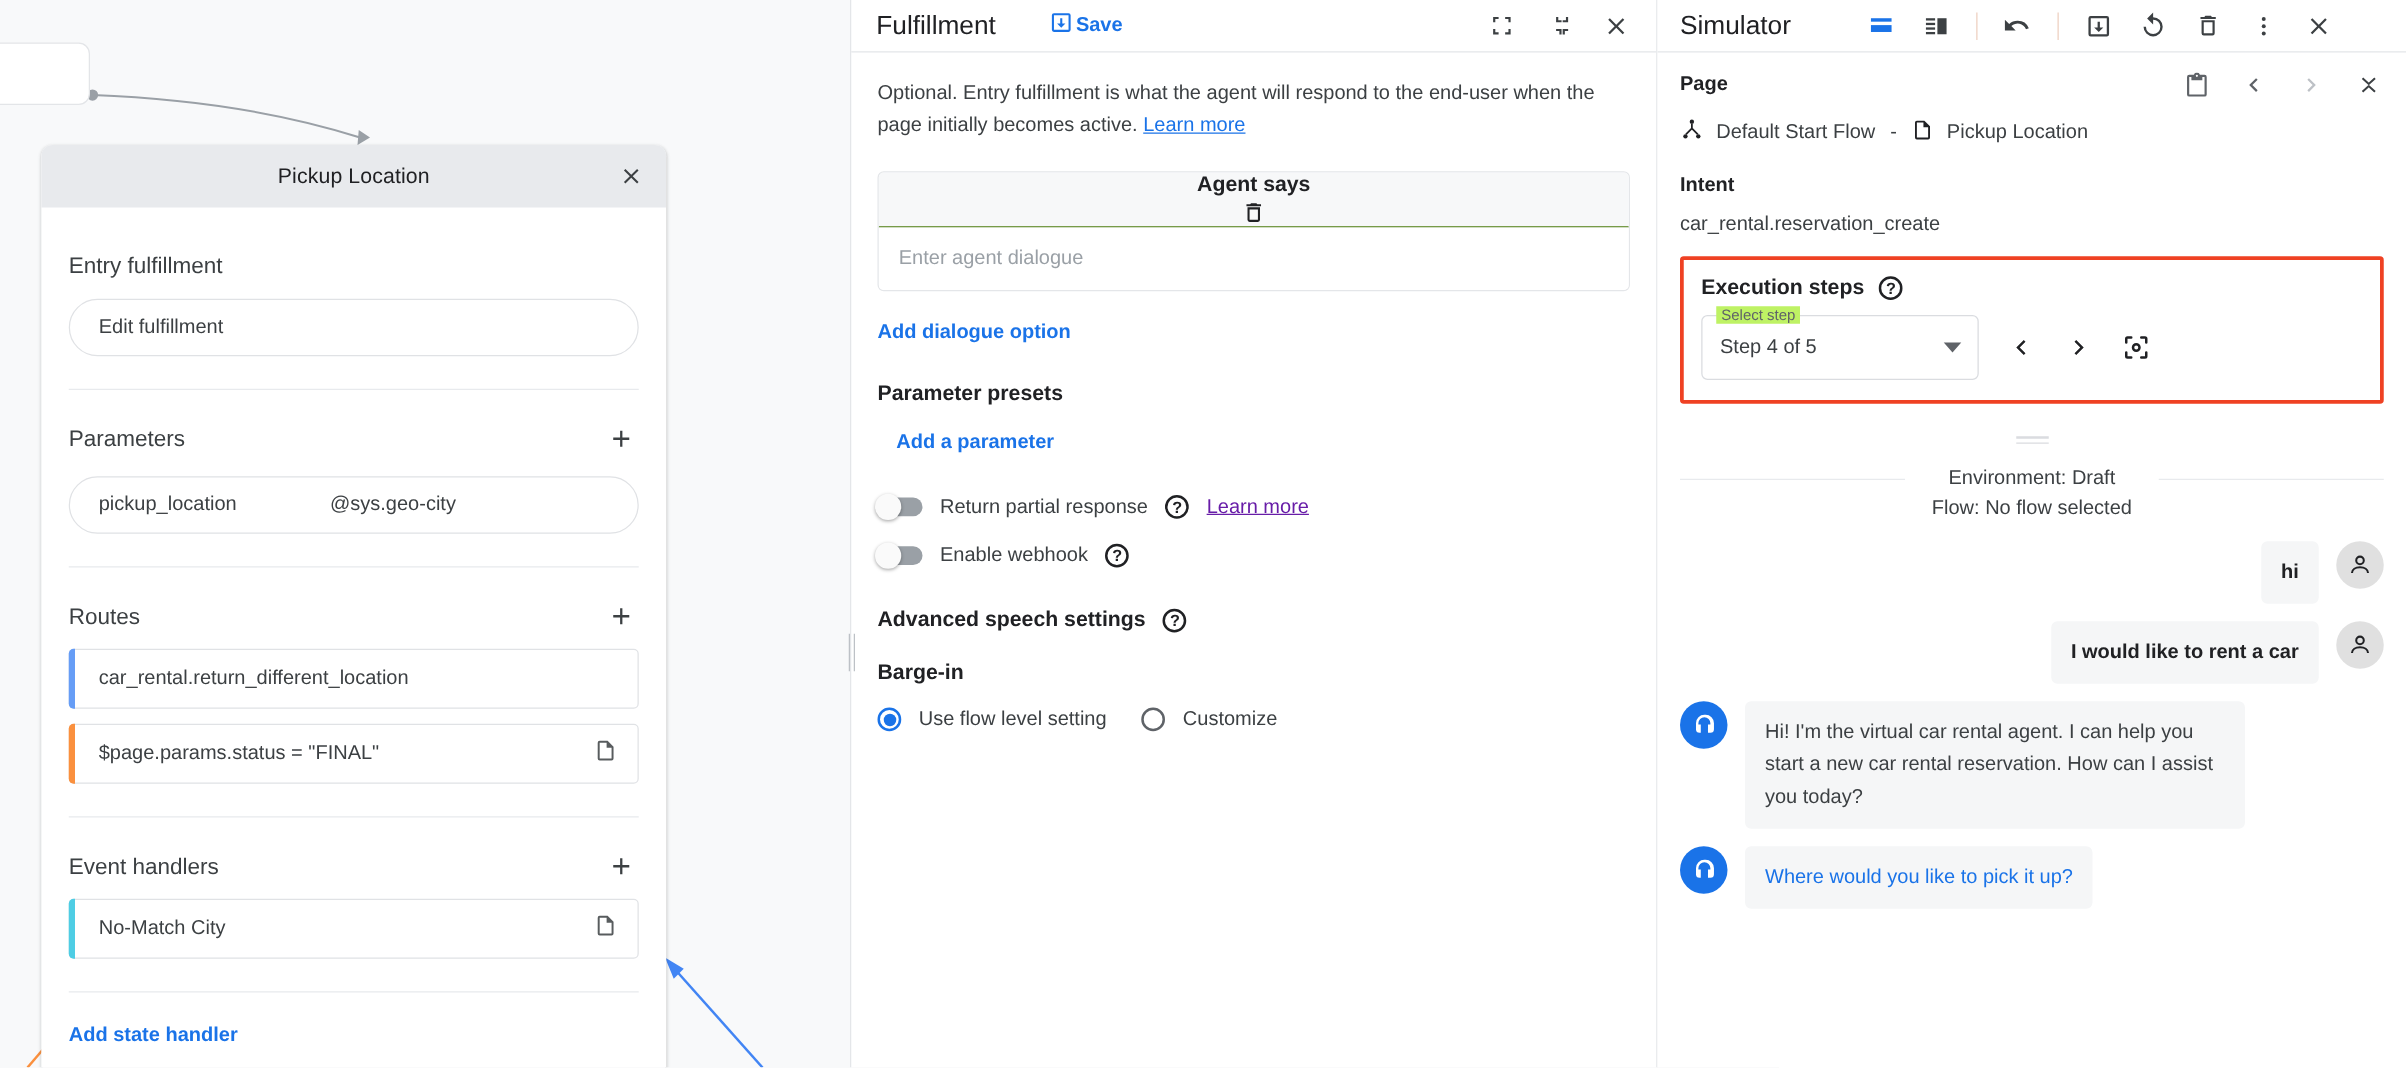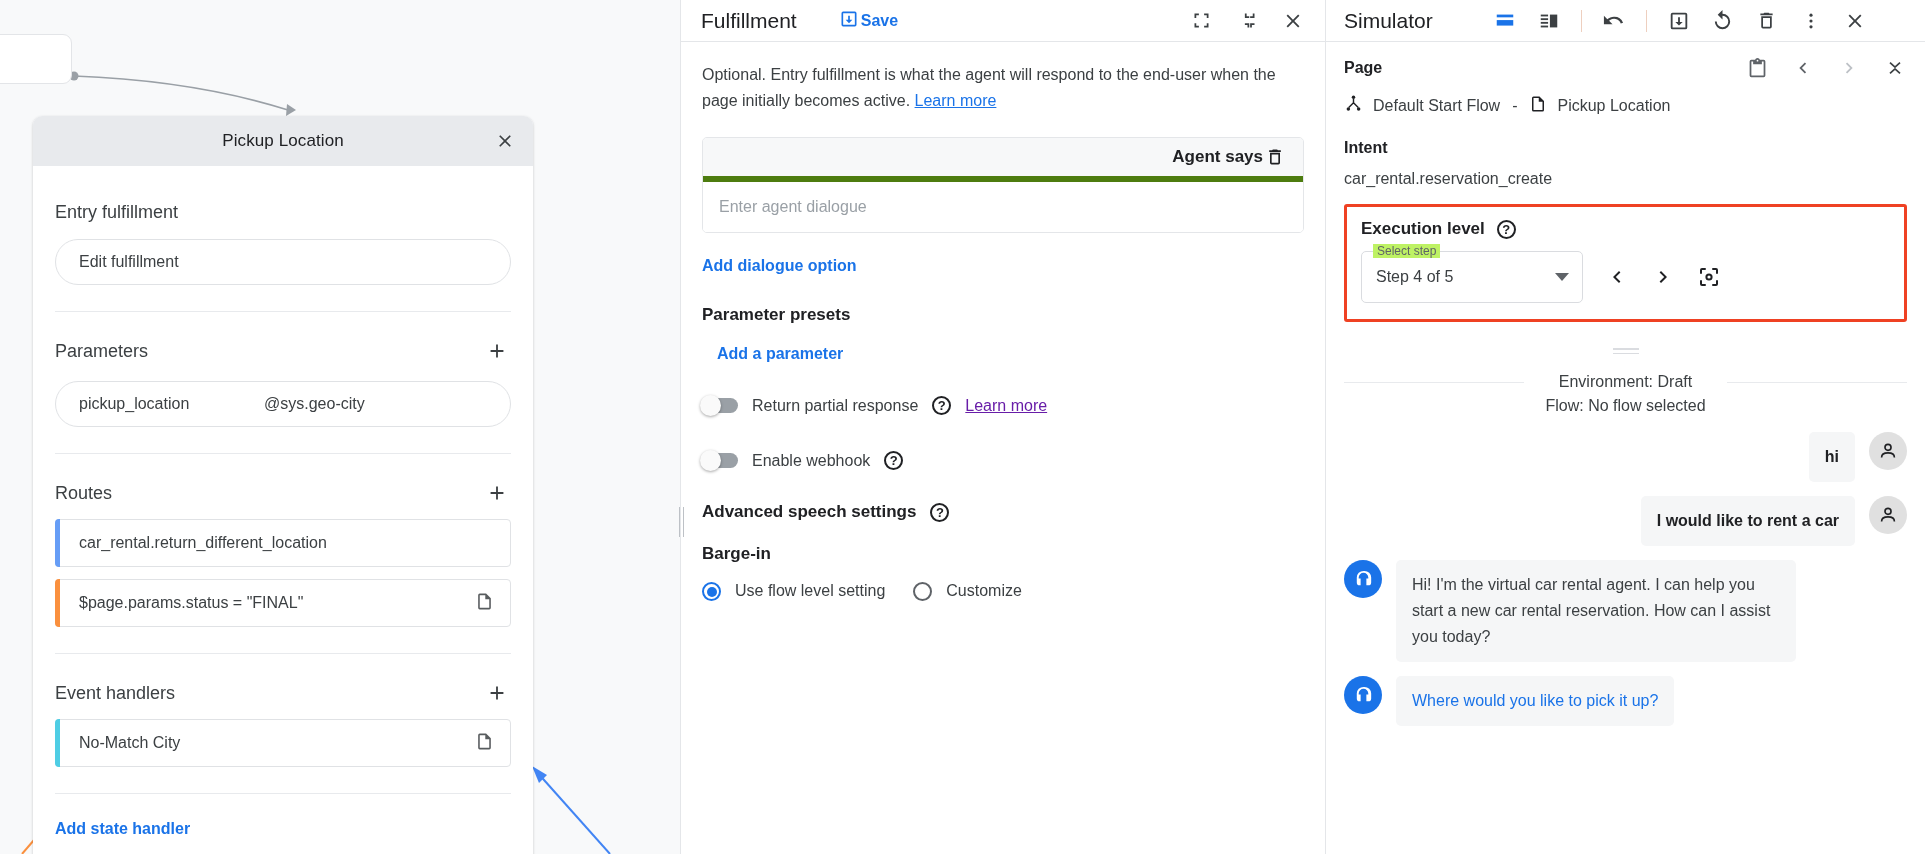--- a/index.html
+++ b/index.html
@@ -103,21 +103,21 @@
     color: #1a73e8; font-size: 16px; font-weight: bold;
   }
   .mid-head-right { margin-left: auto; display: flex; align-items: center; gap: 22px; }
   .ic { width: 24px; height: 24px; display: flex; align-items: center; justify-content: center; cursor: pointer; }
   .mid-body { padding: 20px 21px 0 21px; }
   .desc { font-size: 16px; line-height: 26px; color: #3c4043; max-width: 580px; }
   .desc a { color: #1a73e8; }
   .agent-card { margin-top: 23px; border: 1px solid #e4e6e9; border-radius: 5px; overflow: hidden; }
   .agent-card-head {
     background: #f7f8f9; height: 44px; display: flex; align-items: center;
-    justify-content: flex-end; padding: 0 16px; border-bottom: 6px solid #4d7c0f;
+    justify-content: space-between; padding: 0 16px; border-bottom: 1px solid #4d7c0f; flex-direction: column;
   }
   .agent-card-title { font-size: 17px; font-weight: bold; color: #202124; }
   .agent-input {
     height: 50px; display: flex; align-items: center; padding: 0 16px;
     font-size: 16px; color: #9aa0a6; background: #fff; cursor: text;
   }
   .mid-link { color: #1a73e8; font-size: 16px; font-weight: bold; cursor: pointer; }
   .mid-h { font-size: 17px; font-weight: bold; color: #202124; }
   .toggle-row { display: flex; align-items: center; gap: 14px; }
   .toggle {
@@ -127,21 +127,21 @@
   .toggle .knob {
     position: absolute; left: -2px; top: -3px; width: 21px; height: 21px;
     border-radius: 50%; background: #fafafa; box-shadow: 0 1px 3px rgba(0,0,0,.35);
   }
   .help-ic {
     width: 19px; height: 19px; border-radius: 50%; border: 2px solid #202124;
     font-size: 13px; font-weight: bold; display: flex; align-items: center; justify-content: center;
     color: #202124; cursor: pointer; flex: 0 0 19px;
   }
   .learn-purple { color: #681da8; font-size: 16px; text-decoration: underline; cursor: pointer; }
-  .radio-row { display: flex; align-items: flex-start; gap: 14px; }
+  .radio-row { display: flex; align-items: center; gap: 14px; }
   .radio {
     width: 19px; height: 19px; border-radius: 50%; border: 2px solid #5f6368;
     display: flex; align-items: center; justify-content: center; cursor: pointer; flex:0 0 19px;
   }
   .radio.on { border-color: #1a73e8; }
   .radio.on:after { content:""; width: 10px; height: 10px; border-radius: 50%; background: #1a73e8; }
   .drag-handle {
     position: absolute; left: -4px; top: 505px; width: 8px; height: 34px;
     display: flex; gap: 3px; align-items: center; justify-content: center; cursor: col-resize;
   }
@@ -365,21 +365,21 @@
 
       <div class="toggle-row" style="margin-top:33px">
         <span class="toggle">
             <span class="knob"></span>
           </span>
         <span style="font-size:16px;color:#3c4043">Return partial response</span>
         <span class="help-ic">?</span>
         <span class="learn-purple">Learn more</span>
       </div>
 
-      <div class="toggle-row" style="margin-top:36px">
+      <div class="toggle-row" style="margin-top:20px">
         <span class="toggle">
             <span class="knob"></span>
           </span>
         <span style="font-size:16px;color:#3c4043">Enable webhook</span>
         <span class="help-ic">?</span>
       </div>
 
       <div class="toggle-row" style="margin-top:32px">
         <span class="mid-h">Advanced speech settings</span>
         <span class="help-ic">?</span>
@@ -496,21 +496,21 @@
             </svg>
         </span>
         <span>Pickup Location</span>
       </div>
 
       <div class="sim-sub">Intent</div>
       <div class="sim-val">car_rental.reservation_create</div>
 
       <div class="exec-box">
         <div class="exec-title-row">
-          <span class="exec-title">Execution level</span>
+          <span class="exec-title">Execution steps</span>
           <span class="help-ic">?</span>
         </div>
         <div class="step-row">
           <span class="select-field">
             <span class="select-legend">Select step</span>
             <span class="select-value">Step 4 of 5</span>
             <span class="caret"></span>
           </span>
           <span class="ic">
             <svg width="24" height="24" viewBox="0 0 24 24">

